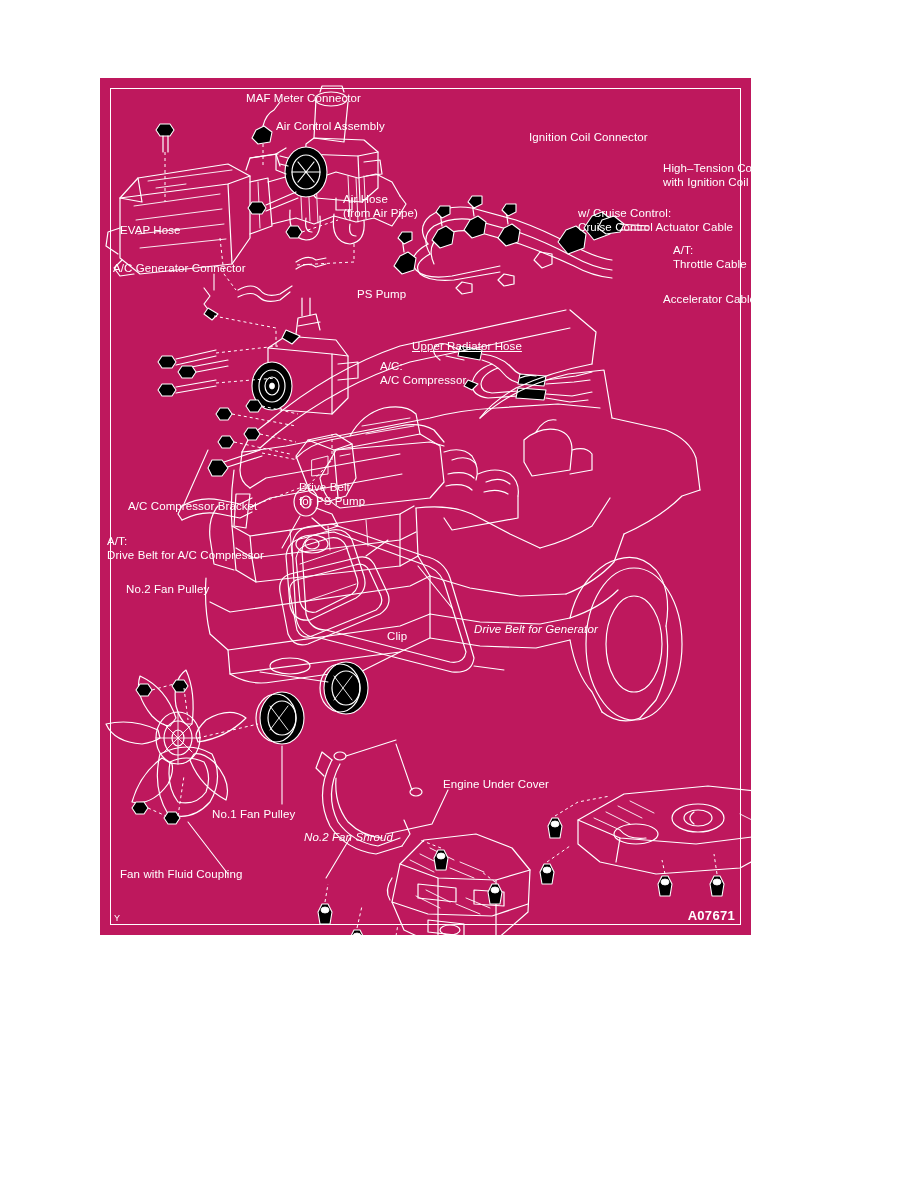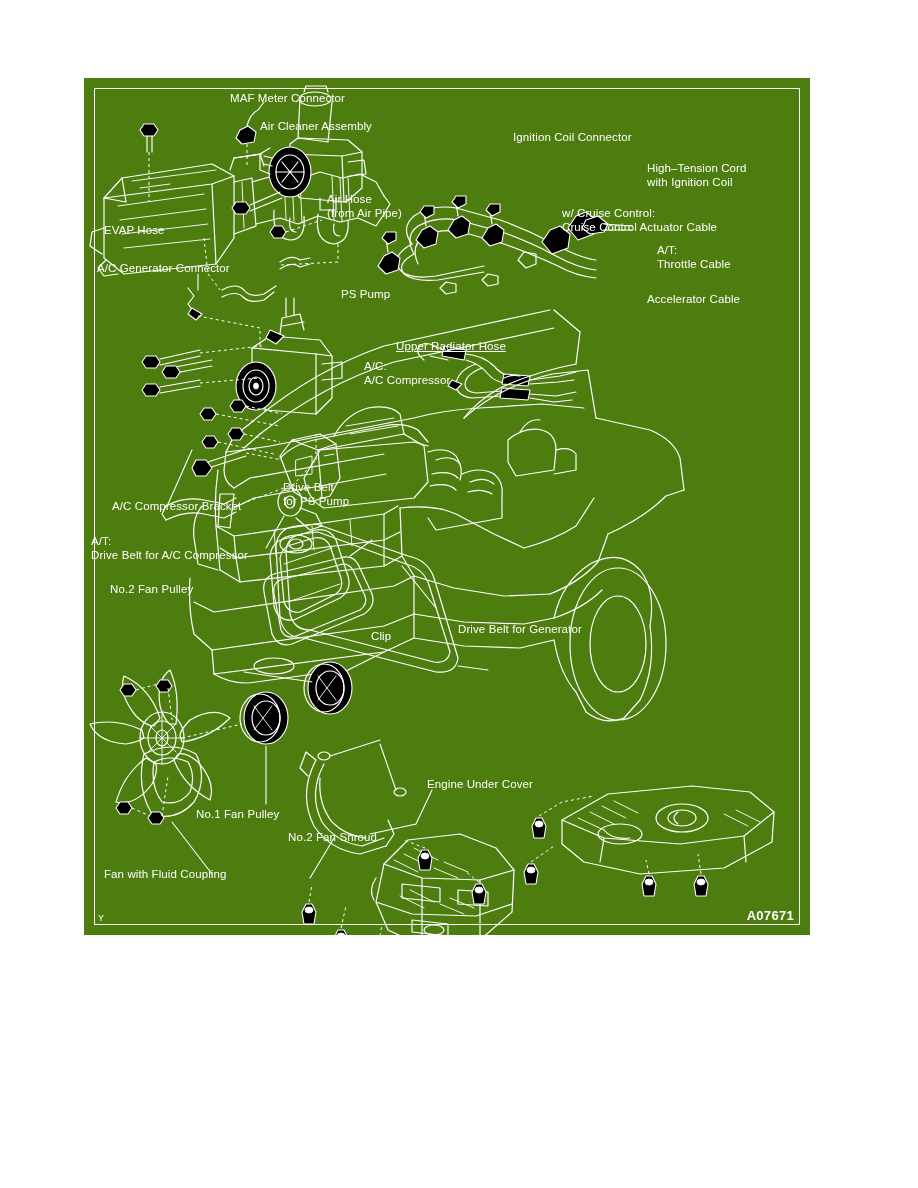--- a/index.html
+++ b/index.html
@@ -11,25 +11,25 @@
     width: 918px;
     height: 1188px;
     font-family: "Liberation Sans", sans-serif;
     position: relative;
     overflow: hidden;
   }
 
   
   #plate {
     position: absolute;
-    left: 84px;
+    left: 100px;
     top: 78px;
-    width: 726px;
+    width: 651px;
     height: 857px;
-    background: #4d7c0f;
+    background: #be185d;
   }
   
   #frame {
     position: absolute;
     left: 10px;
     top: 10px;
     right: 10px;
     bottom: 10px;
     border: 1px solid #ffffff;
     box-sizing: border-box;
@@ -555,21 +555,21 @@
           <path class="fillk" d="M436 878 L432 886 L434 898 L444 898 L446 886 L442 878 Z"></path>
           <ellipse class="fillw" cx="439" cy="884" rx="4" ry="3"></ellipse>
         </g>
       <path class="dash" d="M439 876 L436 858"></path>
       <path class="lead" d="M348 712 L332 746 L286 756"></path>
     </g>
 
   </svg>
 
   <div class="lbl" style="left:146px; top:14px;">MAF Meter Connector</div>
-  <div class="lbl" style="left:176px; top:42px;">Air Cleaner Assembly</div>
+  <div class="lbl" style="left:176px; top:42px;">Air Control Assembly</div>
   <div class="lbl" style="left:243px; top:115px;">Air Hose
 (from Air Pipe)</div>
   <div class="lbl" style="left:20px;  top:146px;">EVAP Hose</div>
   <div class="lbl" style="left:429px; top:14px;margin-top:39px;">Ignition Coil Connector</div>
   <div class="lbl" style="left:563px; top:84px;">High–Tension Cord
 with Ignition Coil</div>
   <div class="lbl" style="left:478px; top:129px;">w/ Cruise Control:
 Cruise Control Actuator Cable</div>
   <div class="lbl" style="left:573px; top:166px;">A/T:
 Throttle Cable</div>
@@ -581,20 +581,20 @@
   <div class="lbl" style="left:312px; top:262px;text-decoration:underline;">Upper Radiator Hose</div>
   <div class="lbl" style="left:28px;  top:422px;">A/C Compressor Bracket</div>
   <div class="lbl" style="left:199px; top:403px;">Drive Belt
 for PS Pump</div>
   <div class="lbl" style="left:7px;  top:457px;">A/T:
 Drive Belt for A/C Compressor</div>
   <div class="lbl" style="left:26px;  top:497px;margin-top:8px;">No.2 Fan Pulley</div>
   <div class="lbl" style="left:112px; top:730px;">No.1 Fan Pulley</div>
   <div class="lbl" style="left:20px;  top:790px;">Fan with Fluid Coupling</div>
   <div class="lbl" style="left:287px; top:552px;">Clip</div>
-  <div class="lbl" style="left:204px; top:753px;">No.2 Fan Shroud</div>
-  <div class="lbl" style="left:374px; top:545px;">Drive Belt for Generator</div>
+  <div class="lbl" style="left:204px; top:753px;font-style:italic;">No.2 Fan Shroud</div>
+  <div class="lbl" style="left:374px; top:545px;font-style:italic;">Drive Belt for Generator</div>
   <div class="lbl" style="left:343px; top:700px;">Engine Under Cover</div>
 
   <div id="frame"></div>
   <div id="code-tl">Y</div>
   <div id="code-br">A07671</div>
 </div>
 
 </body></html>

